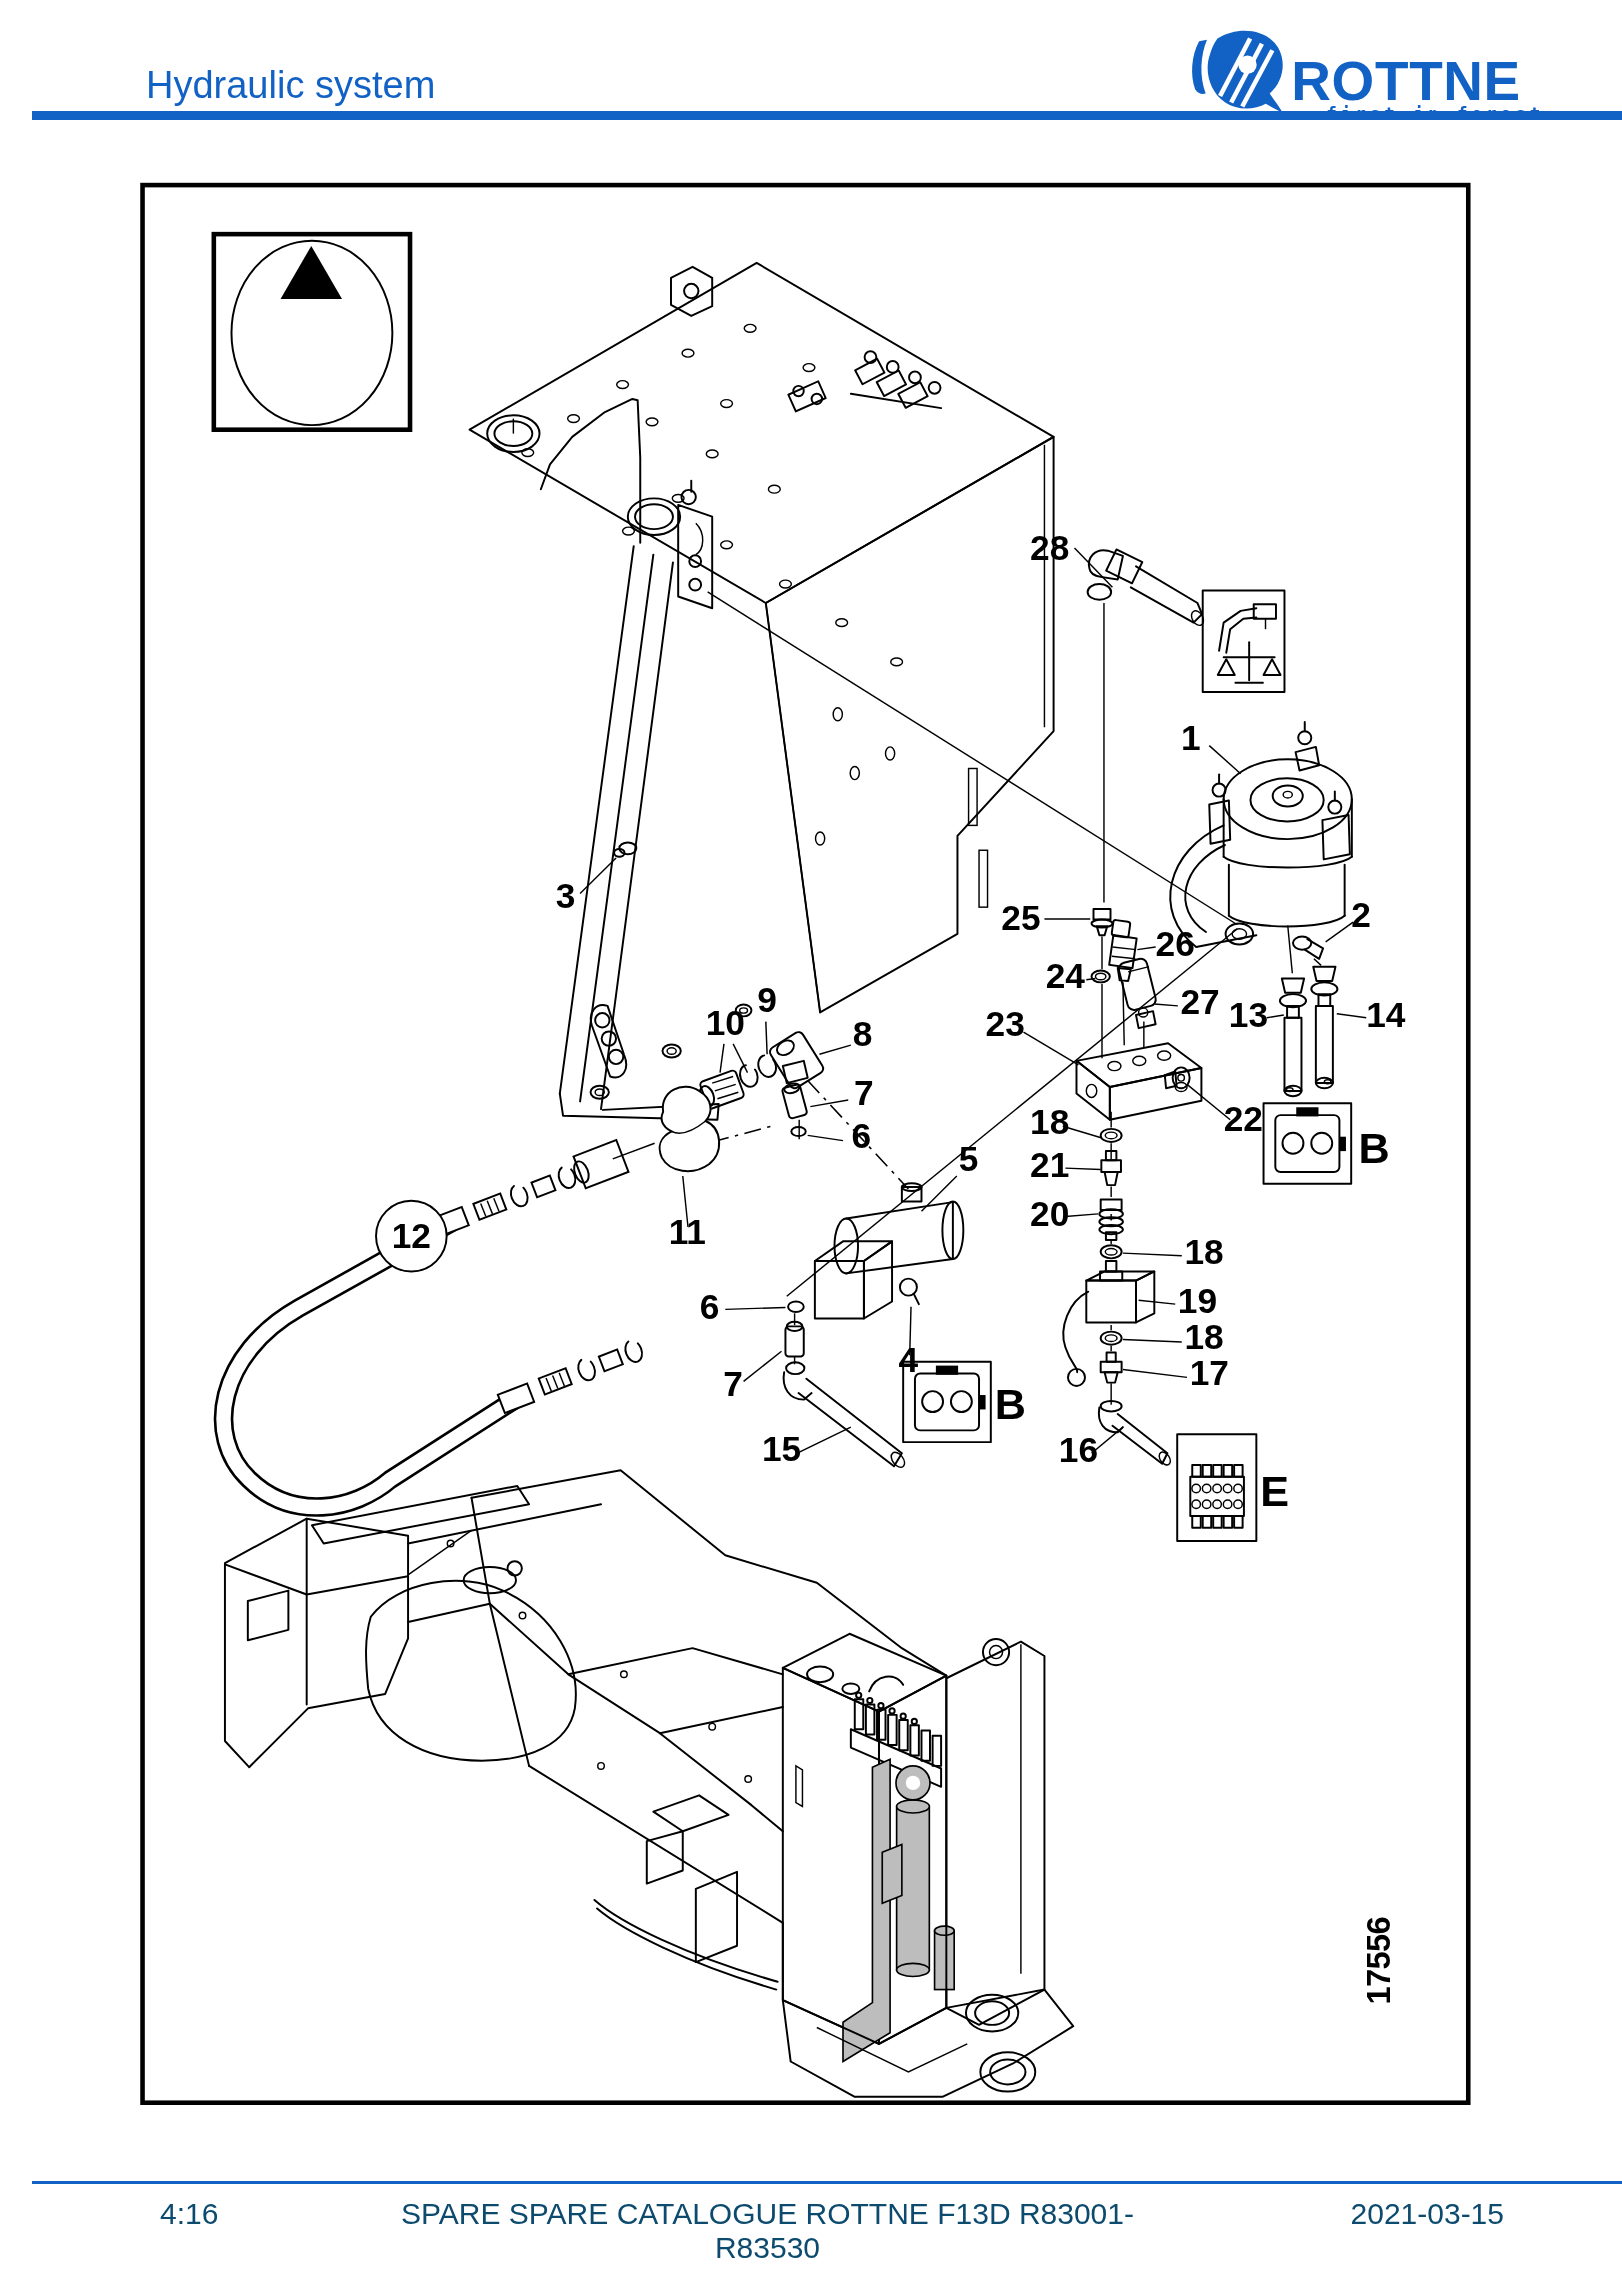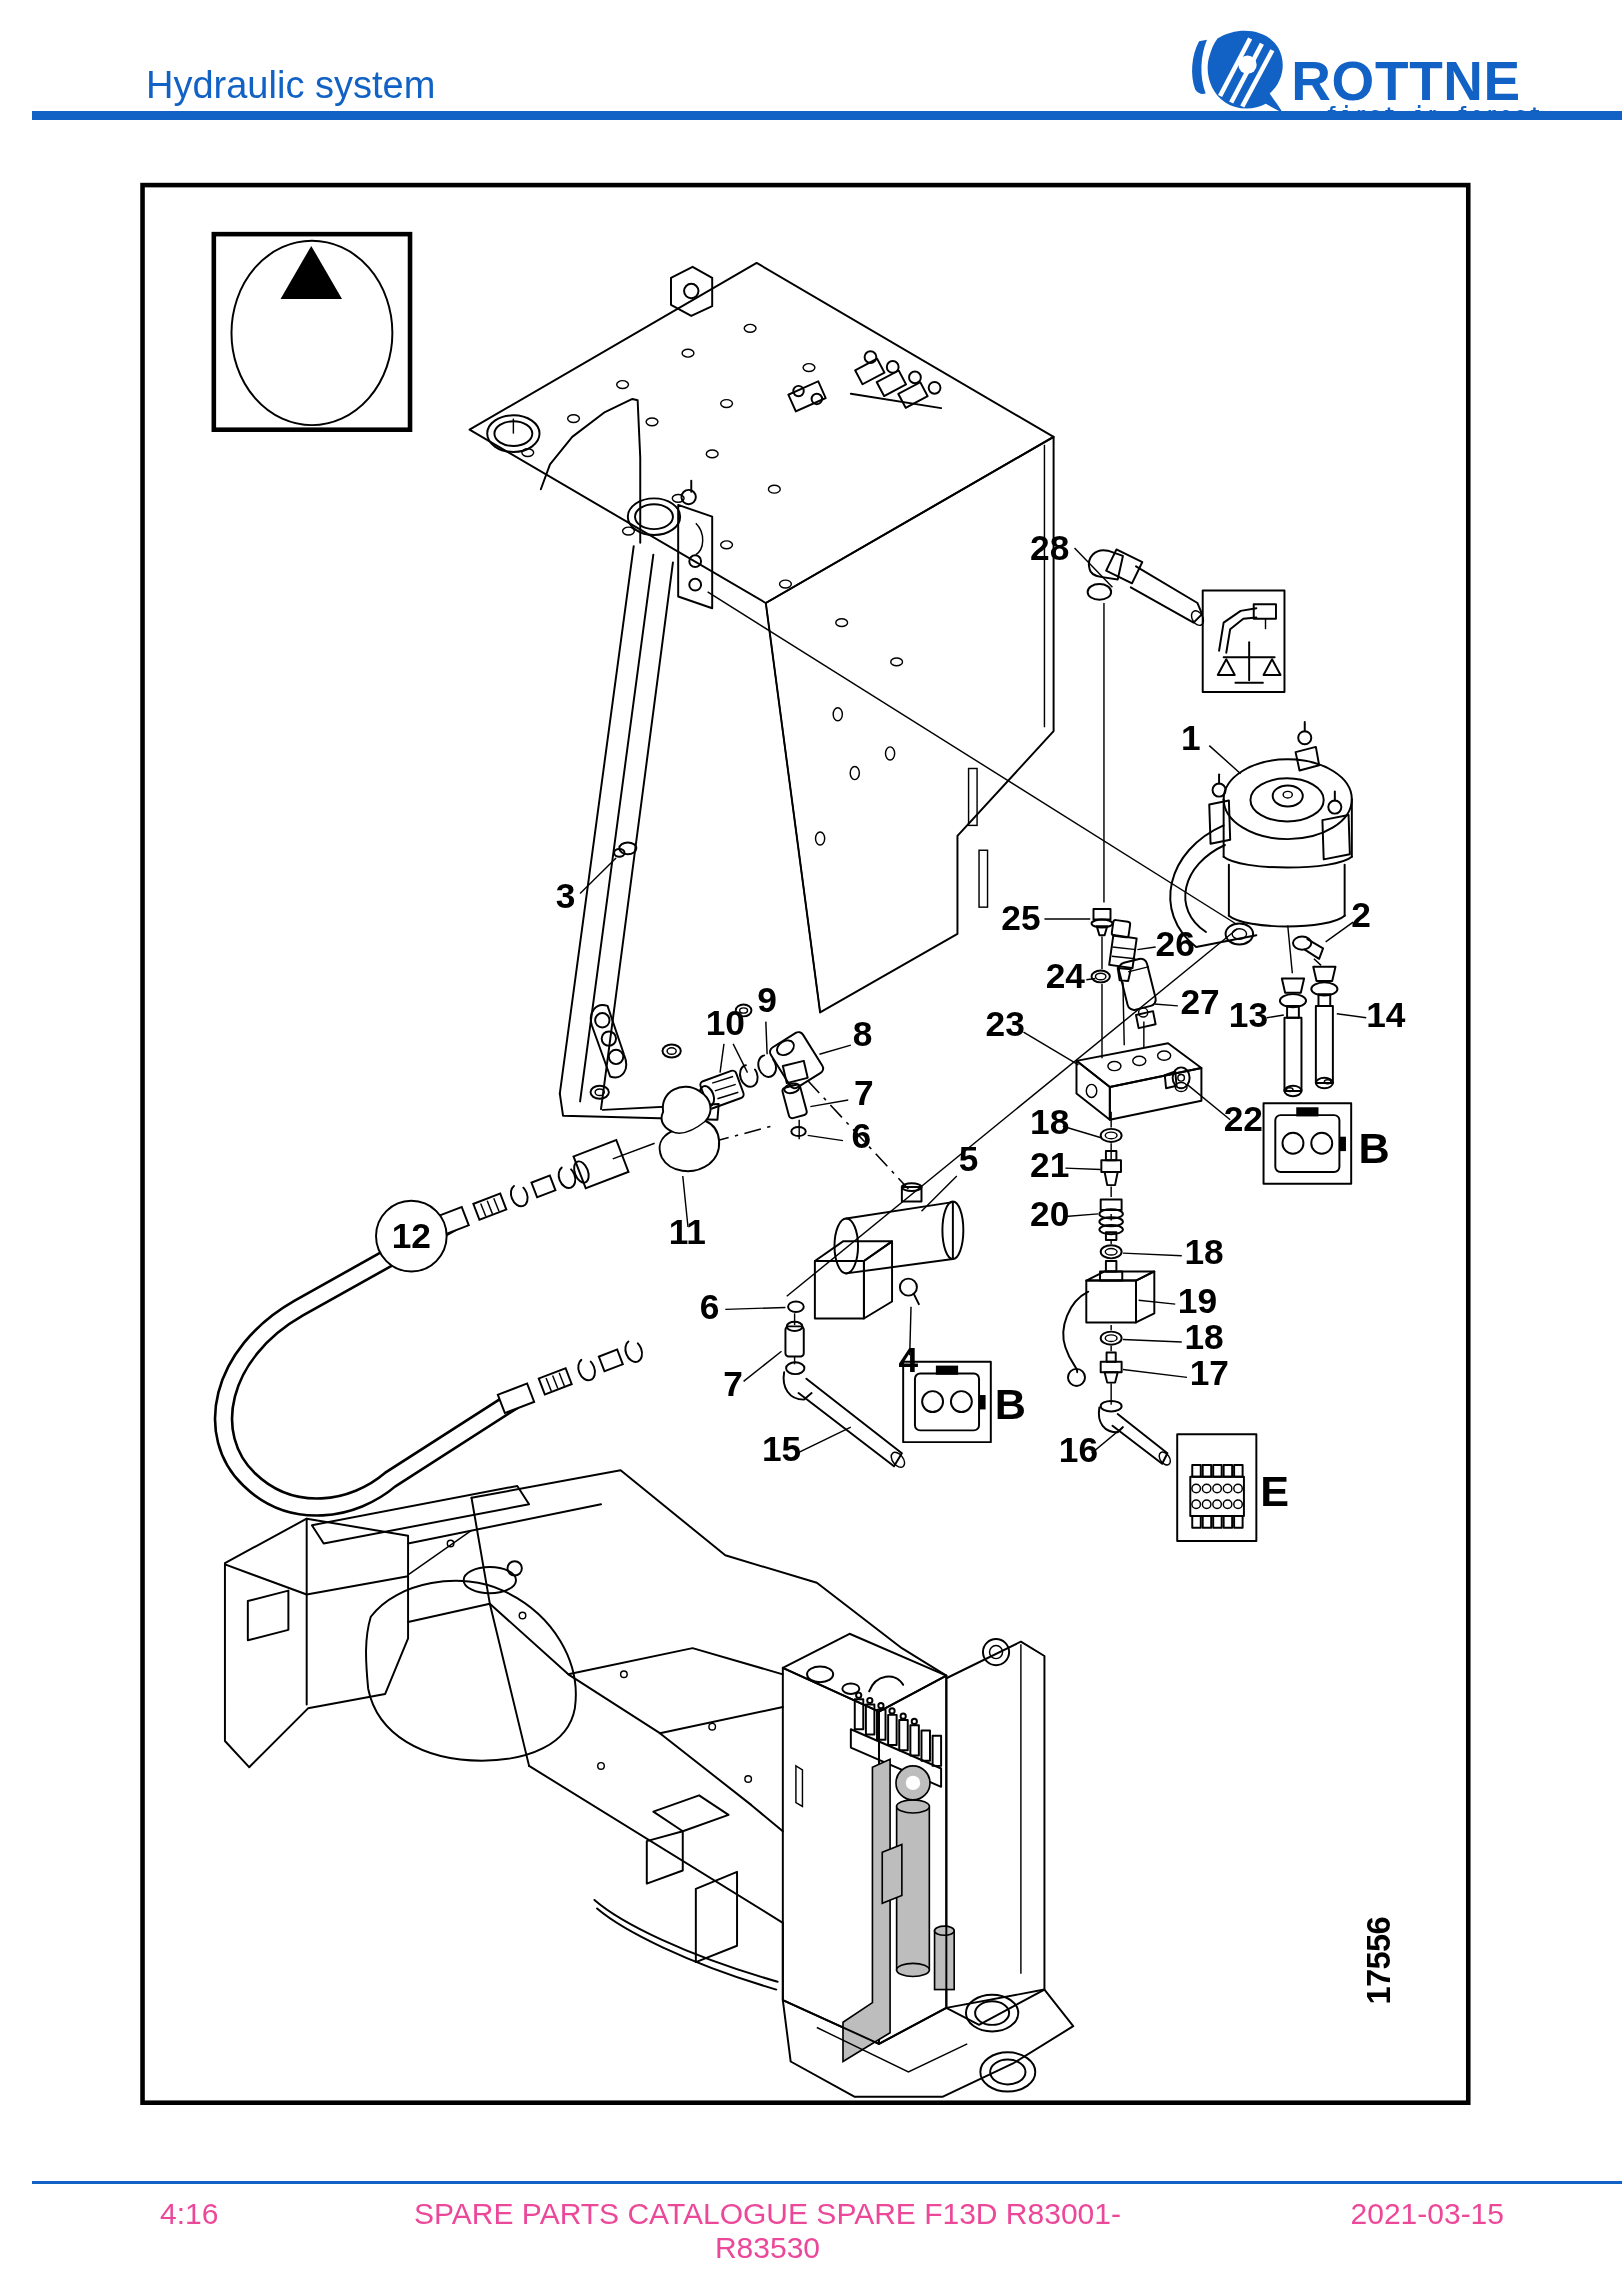--- a/index.html
+++ b/index.html
@@ -1,21 +1,21 @@
 <!DOCTYPE html>
 <html style="font-size:10.5px"><head>
 <meta charset="utf-8">
 <style>
   html,body{margin:0;padding:0;background:#fff;}
   .page{position:relative;width:1622px;height:2295px;background:#fff;overflow:hidden;
         font-family:"Liberation Sans",sans-serif;margin-left:32px;}
   .title{position:absolute;left:114px;top:64px;font-size:38px;color:#1262C5;}
   .bluebar{position:absolute;left:0;top:111px;width:1622px;height:8.5px;background:#1262C5;}
   .blueline{position:absolute;left:0;top:2181px;width:1622px;height:3.3px;background:#1262C5;}
-  .foot{position:absolute;top:2197px;font-size:30px;color:#ec4899;}
+  .foot{position:absolute;top:2197px;font-size:30px;color:#0c4a6e;}
   .foot.page-no{left:128px;}
   .foot.cat{left:343px;width:785px;text-align:center;}
   .foot.date{left:1276px;width:196px;text-align:right;}
   svg .ln{stroke:#000;fill:none;stroke-width:3;stroke-linecap:round;stroke-linejoin:round;}
   svg .thin{stroke:#000;fill:none;stroke-width:2.2;}
   svg .thick{stroke:#000;fill:none;stroke-width:7;}
   svg .fb{fill:#000;stroke:none;}
   svg .fw{fill:#fff;stroke:none;}
   svg .wln{fill:#fff;stroke:#000;stroke-width:3;}
   svg .gray{fill:#BDBDBD;stroke:#000;stroke-width:2.5;}
@@ -579,17 +579,17 @@
       <text class="lbl" x="580" y="1908">12</text>
       <text class="big" x="1496" y="2170">B</text>
       <text class="big" x="2052" y="1778">B</text>
       <text class="big" x="1900" y="2302">E</text>
       <text class="fig" x="2058" y="3016" transform="rotate(-90 2058 2998)">17556</text>
     </g>
   </svg>
 
   <div class="blueline"></div>
   <div class="foot page-no">4:16</div>
-  <div class="foot cat">SPARE PARTS CATALOGUE SPARE F13D R83001-R83530</div>
+  <div class="foot cat">SPARE SPARE CATALOGUE ROTTNE F13D R83001-R83530</div>
   <div class="foot date">2021-03-15</div>
 
 </div>
 
 
 </body></html>

